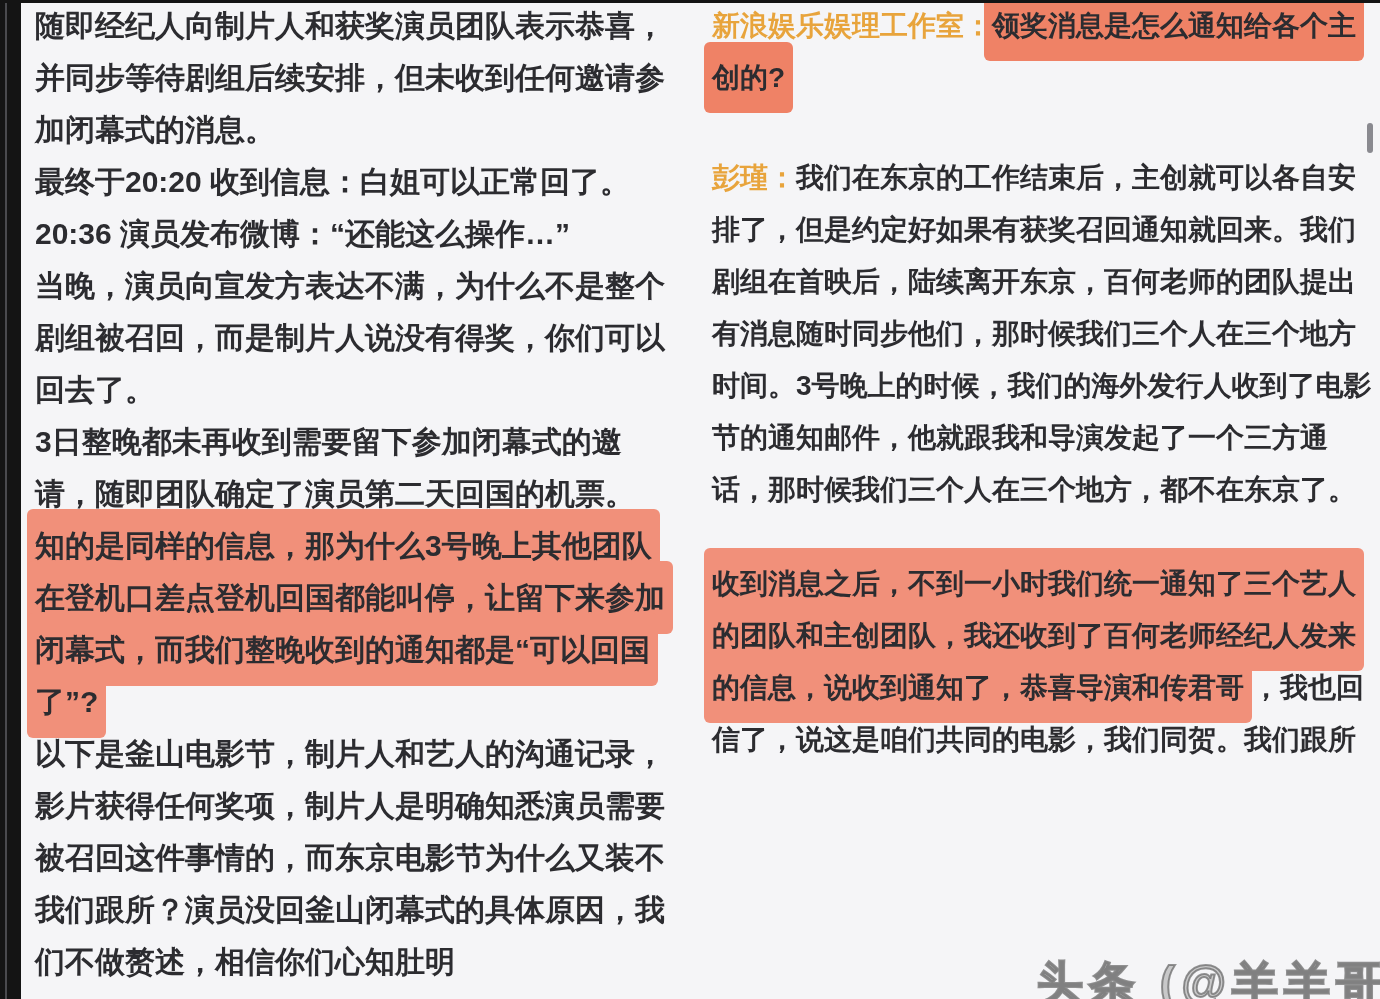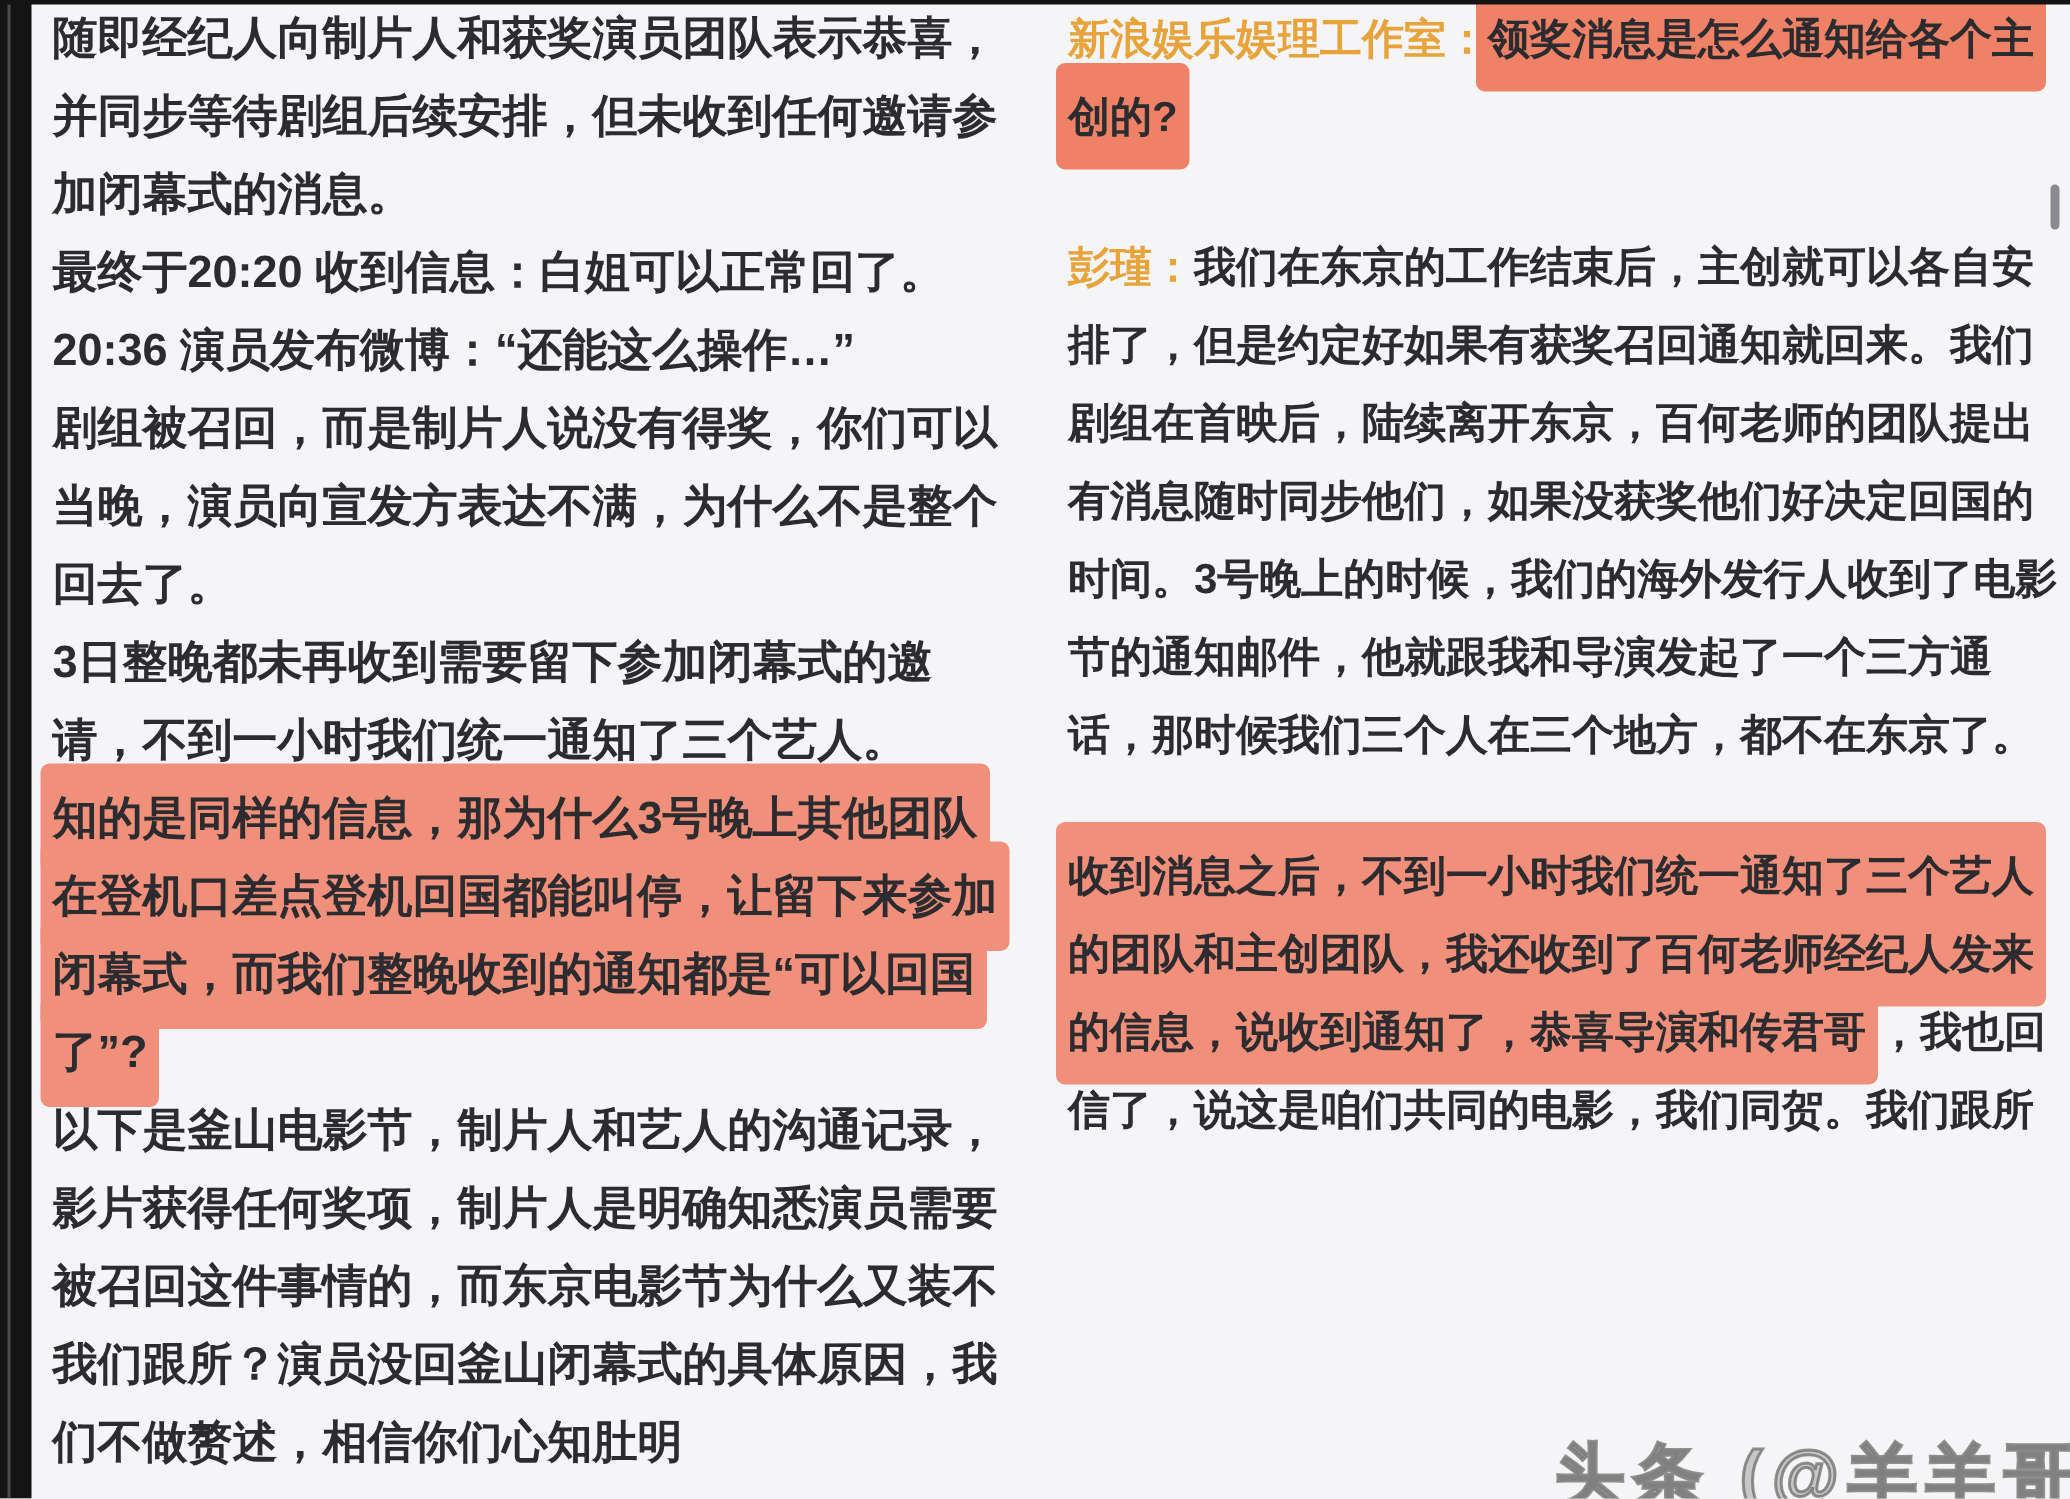--- a/index.html
+++ b/index.html
@@ -80,46 +80,46 @@
 <div class="page">
   <div class="top-edge"></div>
   <div class="left-edge"></div>
 
   <div class="col left">
       <div class="line"><span class="plain">随即经纪人向制片人和获奖演员团队表示恭喜，</span></div>
       <div class="line"><span class="plain">并同步等待剧组后续安排，但未收到任何邀请参</span></div>
       <div class="line"><span class="plain">加闭幕式的消息。</span></div>
       <div class="line"><span class="plain">最终于20:20 收到信息：白姐可以正常回了。</span></div>
       <div class="line"><span class="plain">20:36 演员发布微博：“还能这么操作…”</span></div>
+      <div class="line"><span class="plain">当晚，演员向宣发方表达不满，为什么不是整个</span></div>
       <div class="line"><span class="plain">剧组被召回，而是制片人说没有得奖，你们可以</span></div>
-      <div class="line"><span class="plain">当晚，演员向宣发方表达不满，为什么不是整个</span></div>
       <div class="line"><span class="plain">回去了。</span></div>
       <div class="line"><span class="plain">3日整晚都未再收到需要留下参加闭幕式的邀</span></div>
-      <div class="line"><span class="plain">请，不到一小时我们统一通知了三个艺人。</span></div>
+      <div class="line"><span class="plain">请，随即团队确定了演员第二天回国的机票。</span></div>
       <div class="line"><span class="hl">知的是同样的信息，那为什么3号晚上其他团队</span></div>
       <div class="line"><span class="hl">在登机口差点登机回国都能叫停，让留下来参加</span></div>
       <div class="line"><span class="hl">闭幕式，而我们整晚收到的通知都是“可以回国</span></div>
       <div class="line"><span class="hl">了”?</span></div>
       <div class="line"><span class="plain">以下是釜山电影节，制片人和艺人的沟通记录，</span></div>
       <div class="line"><span class="plain">影片获得任何奖项，制片人是明确知悉演员需要</span></div>
       <div class="line"><span class="plain">被召回这件事情的，而东京电影节为什么又装不</span></div>
       <div class="line"><span class="plain">我们跟所？演员没回釜山闭幕式的具体原因，我</span></div>
       <div class="line"><span class="plain">们不做赘述，相信你们心知肚明</span></div>
     </div>
 
   <div class="col right">
       <div class="block">
         <div class="line"><span class="label">新浪娱乐娱理工作室：</span><span class="hl strong">领奖消息是怎么通知给各个主</span></div>
         <div class="line"><span class="hl strong">创的?</span></div>
       </div>
       <div class="block">
         <div class="line"><span class="label">彭瑾：</span><span class="plain">我们在东京的工作结束后，主创就可以各自安</span></div>
         <div class="line"><span class="plain">排了，但是约定好如果有获奖召回通知就回来。我们</span></div>
         <div class="line"><span class="plain">剧组在首映后，陆续离开东京，百何老师的团队提出</span></div>
-        <div class="line"><span class="plain">有消息随时同步他们，如果没获奖他们好决定回国的</span></div>
+        <div class="line"><span class="plain">有消息随时同步他们，那时候我们三个人在三个地方</span></div>
         <div class="line"><span class="plain">时间。3号晚上的时候，我们的海外发行人收到了电影</span></div>
         <div class="line"><span class="plain">节的通知邮件，他就跟我和导演发起了一个三方通</span></div>
         <div class="line"><span class="plain">话，那时候我们三个人在三个地方，都不在东京了。</span></div>
       </div>
       <div class="block">
         <div class="line"><span class="hl">收到消息之后，不到一小时我们统一通知了三个艺人</span></div>
         <div class="line"><span class="hl">的团队和主创团队，我还收到了百何老师经纪人发来</span></div>
         <div class="line"><span class="hl">的信息，说收到通知了，恭喜导演和传君哥</span><span class="plain">，我也回</span></div>
         <div class="line"><span class="plain">信了，说这是咱们共同的电影，我们同贺。我们跟所</span></div>
       </div>

